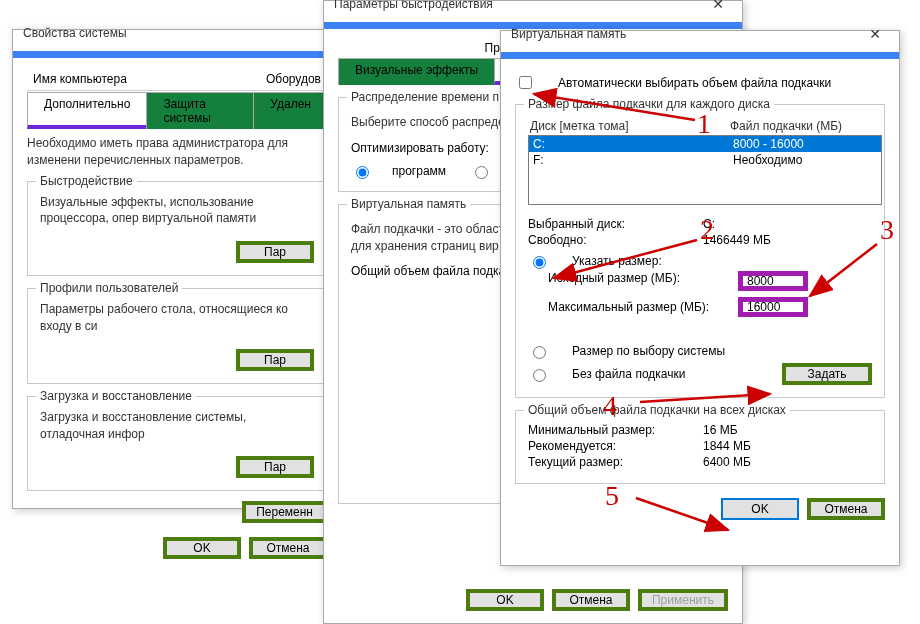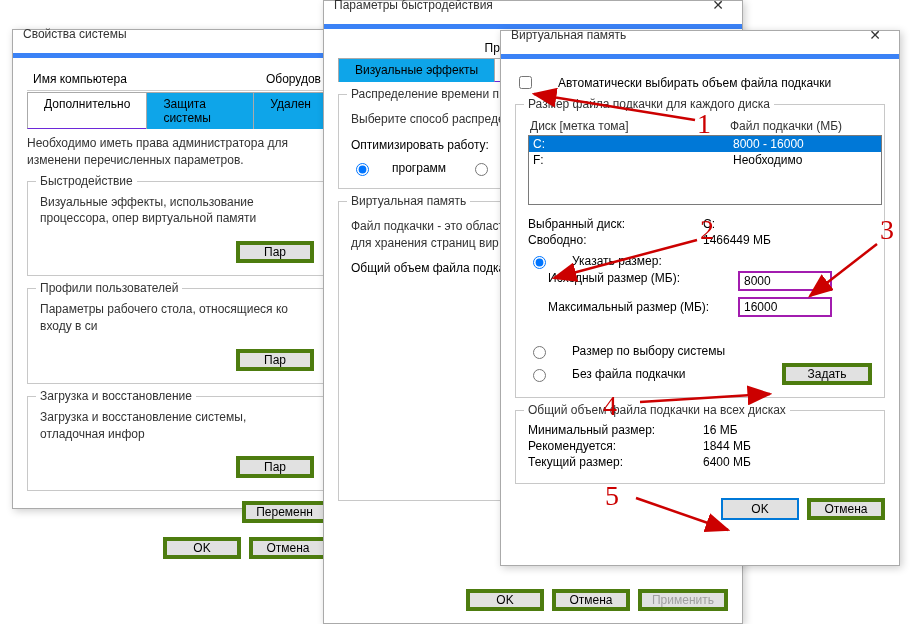--- a/index.html
+++ b/index.html
@@ -1,32 +1,32 @@
 <!DOCTYPE html>
 <html><head>
 <meta charset="utf-8">
 <style>
   * { box-sizing: border-box; font-family: "Segoe UI", Tahoma, sans-serif; font-size: 12px; }
   body { margin: 0; background: #fff; width: 920px; height: 624px; position: relative; overflow: hidden; }
   .dialog { position: absolute; background: #fff; border: 1px solid #aaa; box-shadow: 2px 2px 8px rgba(0,0,0,.2); }
-  .titlebar { display: flex; align-items: center; height: 28px; padding: 0 4px 16px 10px; border-bottom: 5px solid #3b82f6; }
+  .titlebar { display: flex; align-items: center; height: 28px; padding: 0 4px 16px 10px; border-bottom: 7px solid #3b82f6; }
   .titlebar .title { flex: 1; color: #333; }
   .titlebar .close { width: 40px; text-align: center; font-size: 14px; color: #333; cursor: default; }
   .body { padding: 10px 14px 14px 14px; }
   .tabs { display: flex; border-bottom: 1px solid #aaa; }
   .tab { padding: 4px 16px; border: 1px solid #aaa; border-bottom: none; background: #fff; margin-right: -1px; position: relative; top: 1px; cursor: default; }
-  .tab.active { background: #fff; border-bottom: 1px solid #6d28d9; }
-  .tab.inactive { background: #0ea5e9; }
+  .tab.active { background: #fff; border-bottom: 4px solid #6d28d9; }
+  .tab.inactive { background: #15803d; }
   .group { border: 1px solid #c8c8c8; padding: 10px 12px 12px 12px; margin-top: 12px; position: relative; }
   .group-title { position: absolute; top: -8px; left: 8px; background: #fff; padding: 0 4px; color: #333; }
   .btn { min-width: 78px; height: 22px; background: #e1e1e1; border: 4px solid #4d7c0f; padding: 0 10px; cursor: default; display: inline-flex; align-items: center; justify-content: center; }
   .btn.primary { border: 2px solid #0078d7; }
   .btn[disabled] { color: #a0a0a0; }
   .row-buttons { display: flex; gap: 8px; justify-content: flex-end; margin-top: 14px; }
-  input[type=text] { height: 20px; border: 2px solid #a21caf; padding: 0 4px; width: 94px; }
+  input[type=text] { height: 20px; border: 5px solid #a21caf; padding: 0 4px; width: 70px; }
   label { display: inline-flex; align-items: center; gap: 20px; }
   .disklist { border: 1px solid #7a7a7a; width: 354px; height: 70px; overflow: hidden; }
   .diskhdr { display: flex; font-size: 11px; color: #333; padding: 0 2px 2px 2px; }
   .diskrow { display: flex; padding: 0 4px; height: 16px; line-height: 16px; }
   .diskrow.sel { background: #0078d7; color: #fff; }
   .col-d { flex: 0 0 200px; }
   .col-p { flex: 1; }
   .kv { display: flex; margin: 2px 0; }
   .kv .k { flex: 0 0 175px; }
   .kv .v { flex: 1; }

